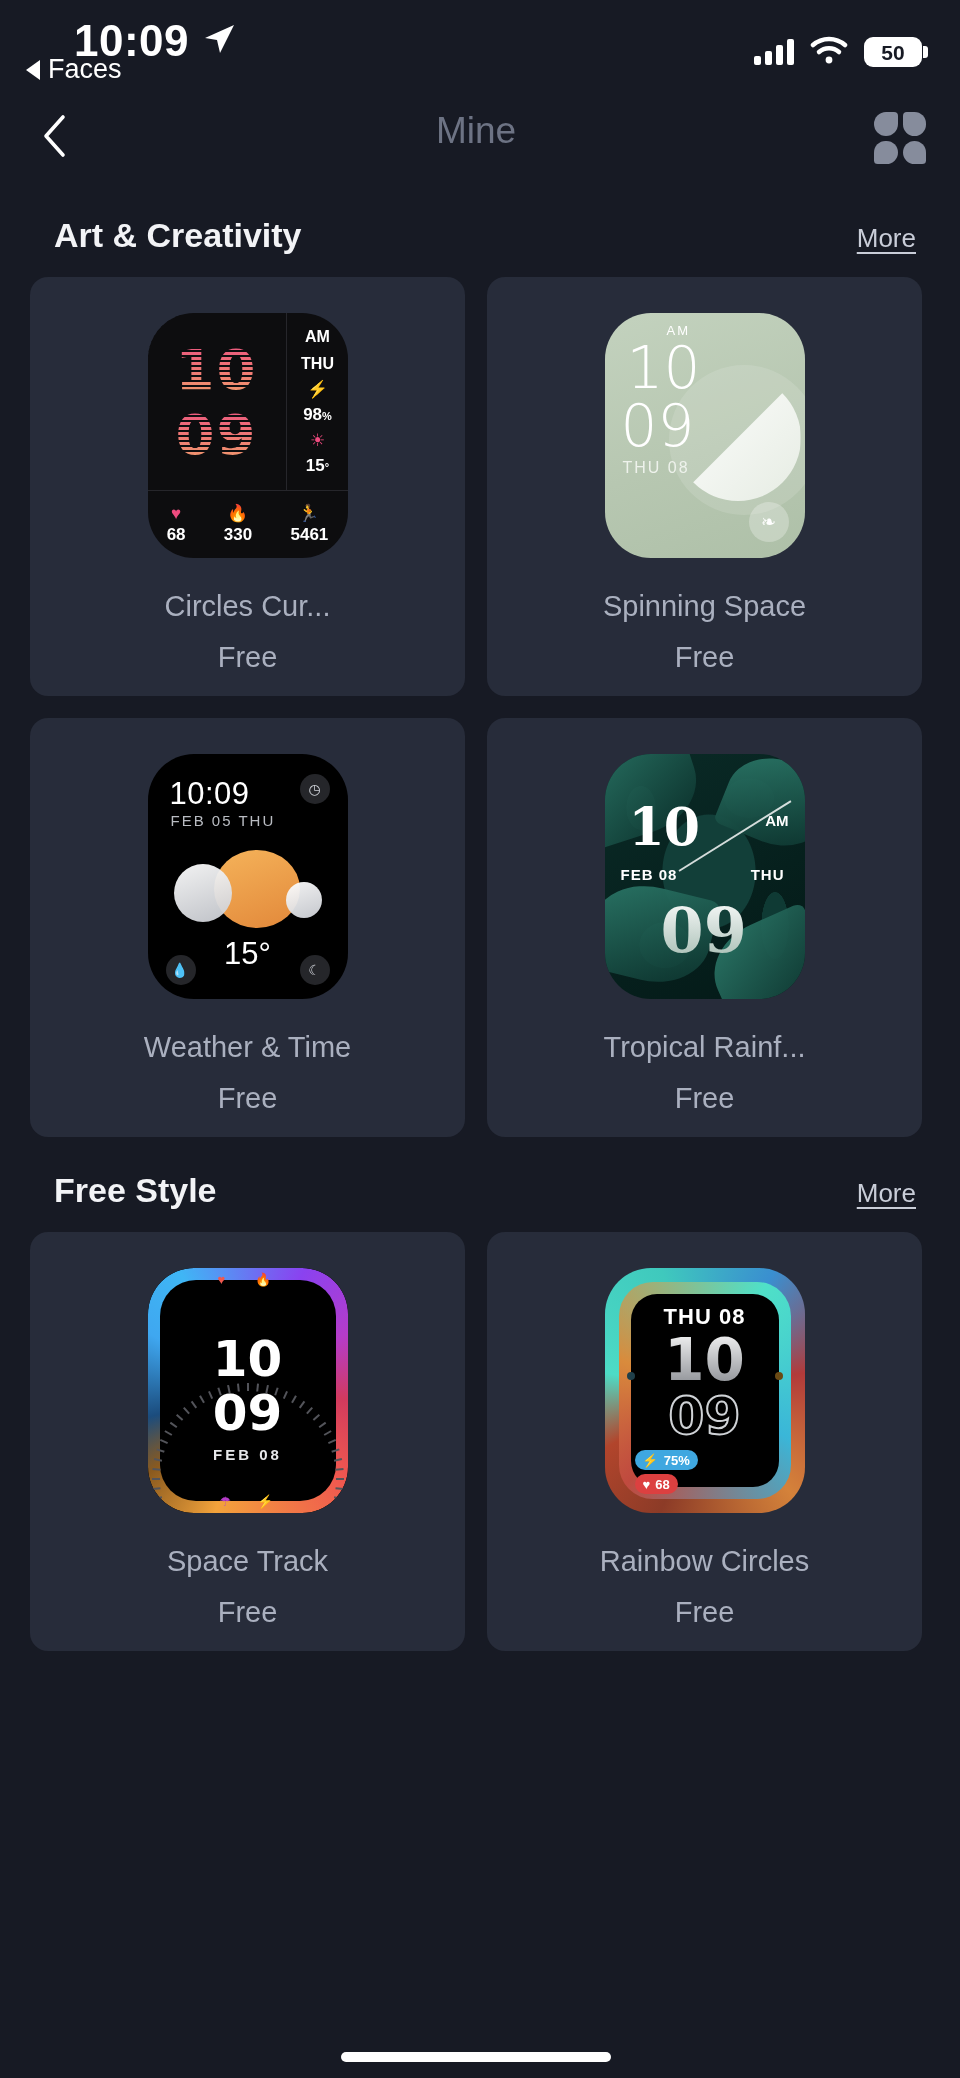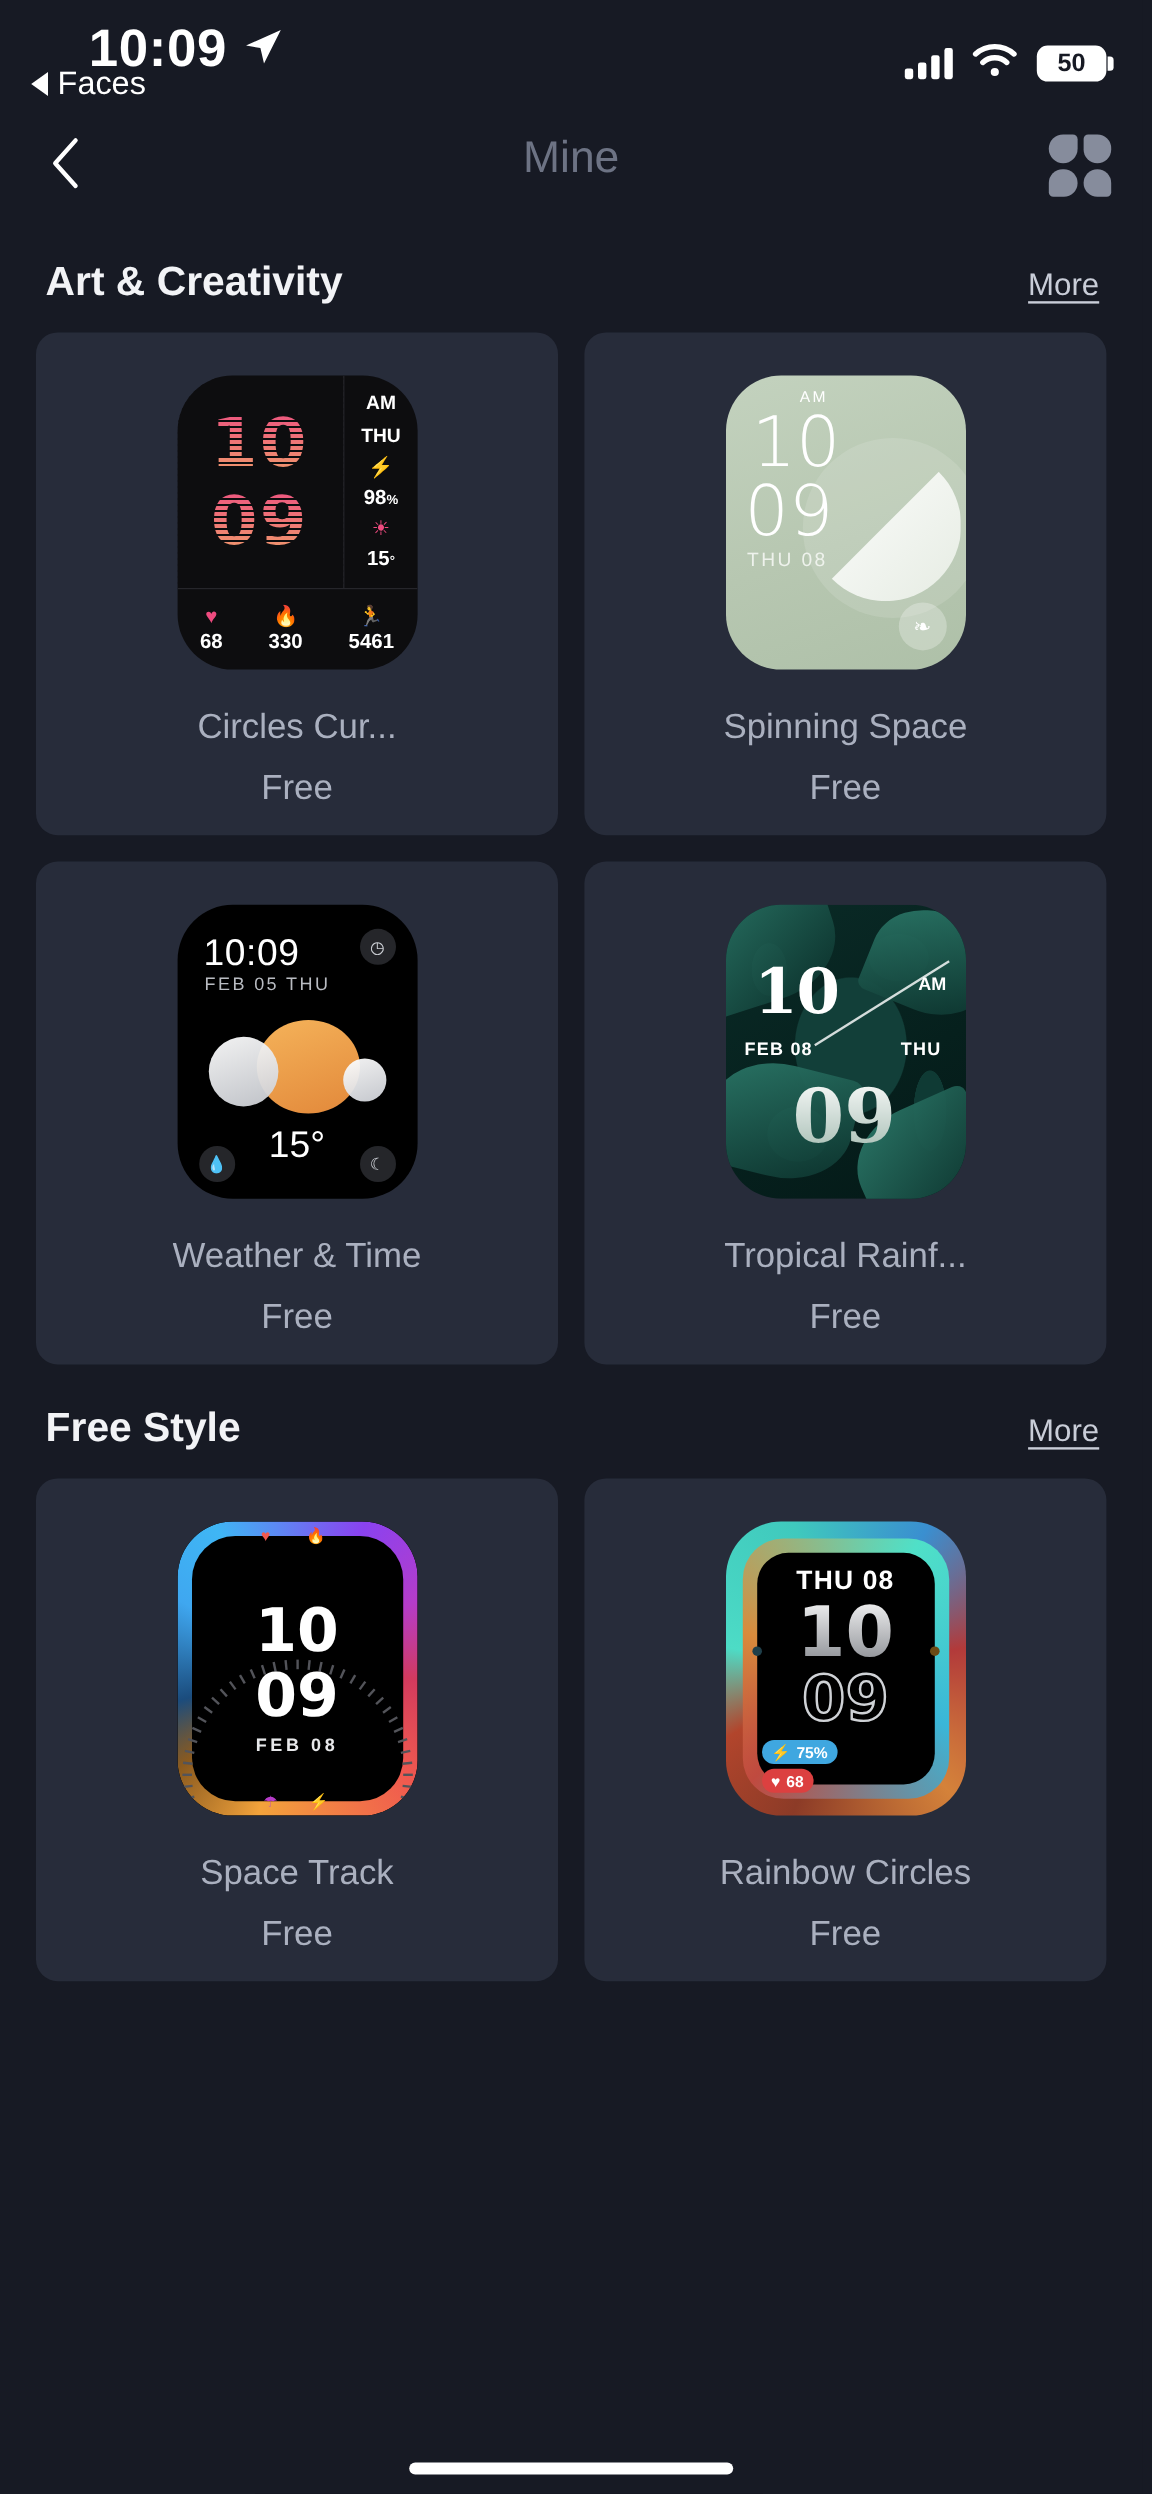--- a/index.html
+++ b/index.html
@@ -67,21 +67,21 @@
   }
   .nav-grid i { display: block; background: #868c9c; border-radius: 6px; }
   .nav-grid i:nth-child(1) { border-radius: 12px 4px 12px 12px; }
   .nav-grid i:nth-child(2) { border-radius: 4px 12px 12px 12px; }
   .nav-grid i:nth-child(3) { border-radius: 12px 12px 12px 4px; }
   .nav-grid i:nth-child(4) { border-radius: 12px 12px 4px 12px; }
 
   
   .section-head {
     display: flex; align-items: baseline; justify-content: space-between;
-    padding: 34px 36px 22px 38px;
+    padding: 34px 36px 22px 54px;
   }
   .section-title { font-size: 34px; font-weight: bold; color: #f2f3f6; }
   .section-more {
     font-size: 26px; color: #c9cdd8; text-decoration: underline;
     text-underline-offset: 5px;
   }
 
   .grid2 {
     display: grid; grid-template-columns: 1fr 1fr;
     gap: 22px; padding: 0 30px;

